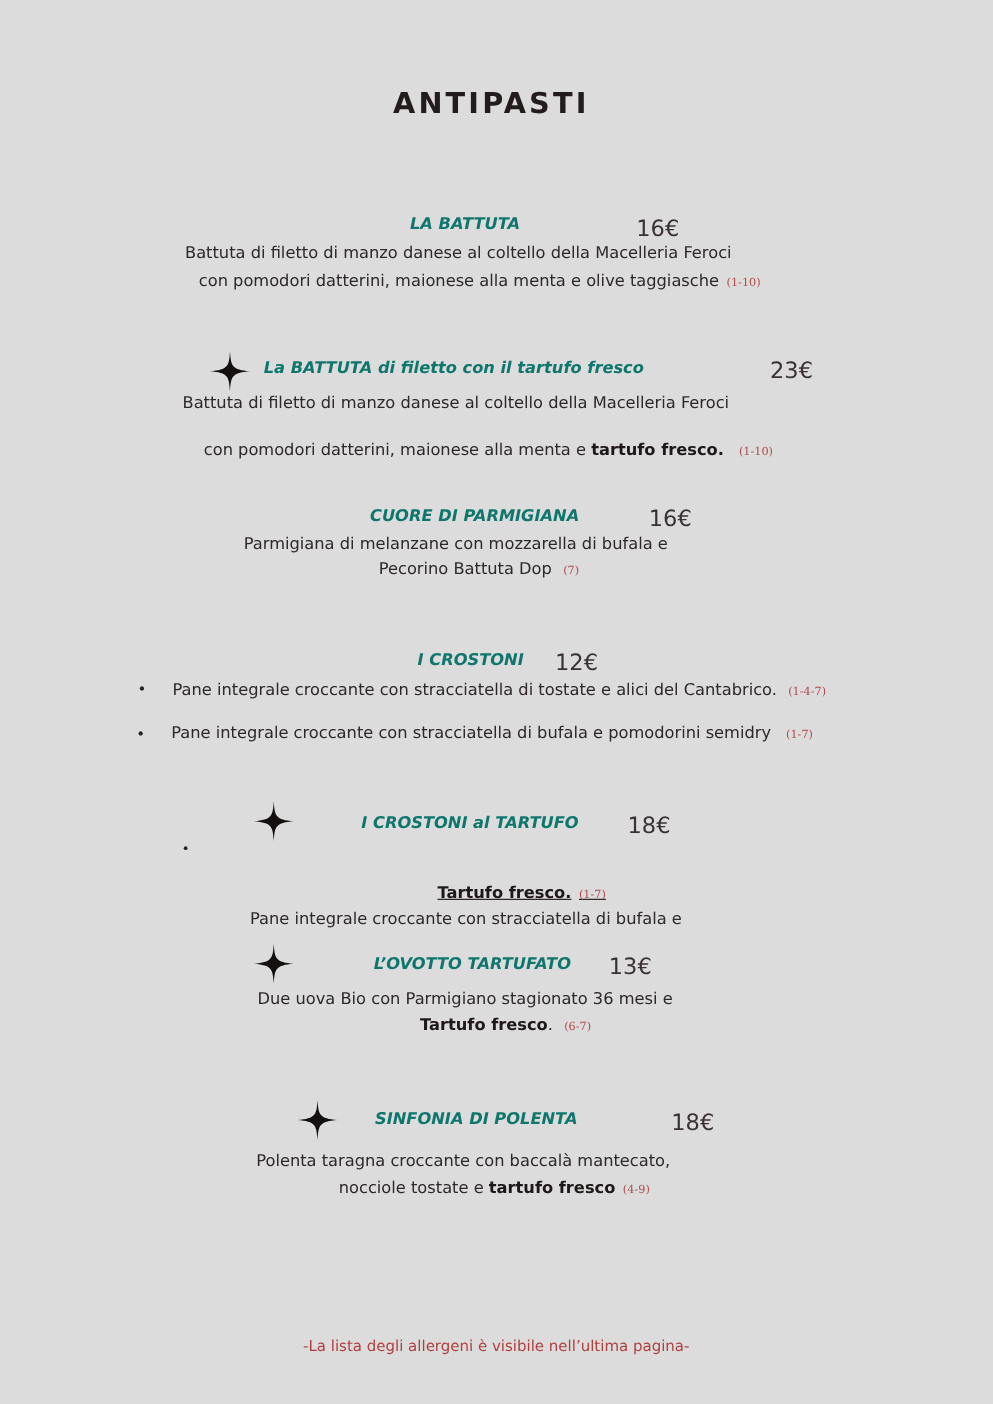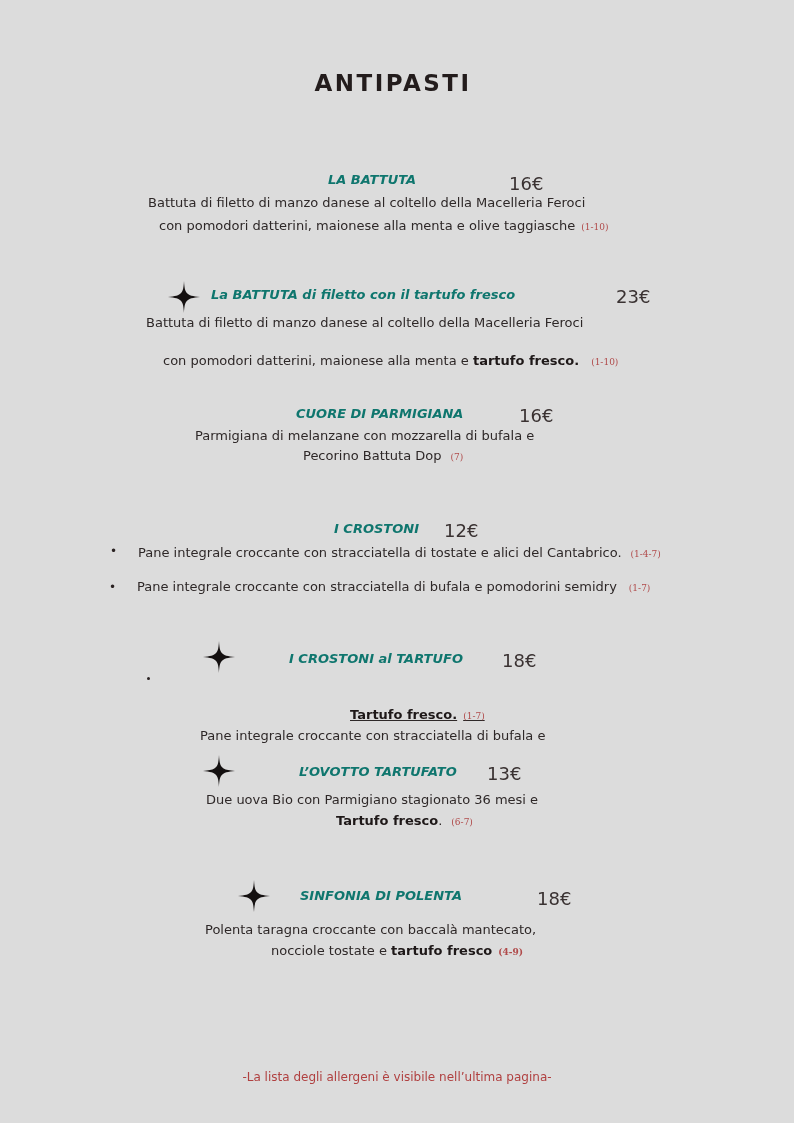--- a/index.html
+++ b/index.html
@@ -101,16 +101,16 @@
   <b>Tartufo fresco</b><span>.</span><span class="allg" style="margin-left:9px;">(6-7)</span>
 </div>
 
 <svg class="abs star" style="left:238px;top:880px;">
     <use href="#star4"></use>
   </svg>
 <div class="abs name" style="left:300px;top:888px;">SINFONIA DI POLENTA</div>
 <div class="abs price" style="left:537px;top:888px;">18€</div>
 <div class="abs desc" style="left:205px;top:922px;">Polenta taragna croccante con baccalà mantecato,</div>
 <div class="abs desc" style="left:271px;top:943px;">
-  <span>nocciole tostate e </span><b>tartufo fresco</b><span class="allg" style="font-weight:bold;">(4-9)</span>
+  <span>nocciole tostate e </span><b>tartufo fresco</b><span class="allg" style="">(4-9)</span>
 </div>
 
 <div class="abs footer">-La lista degli allergeni è visibile nell’ultima pagina-</div>
 
 </body></html>

